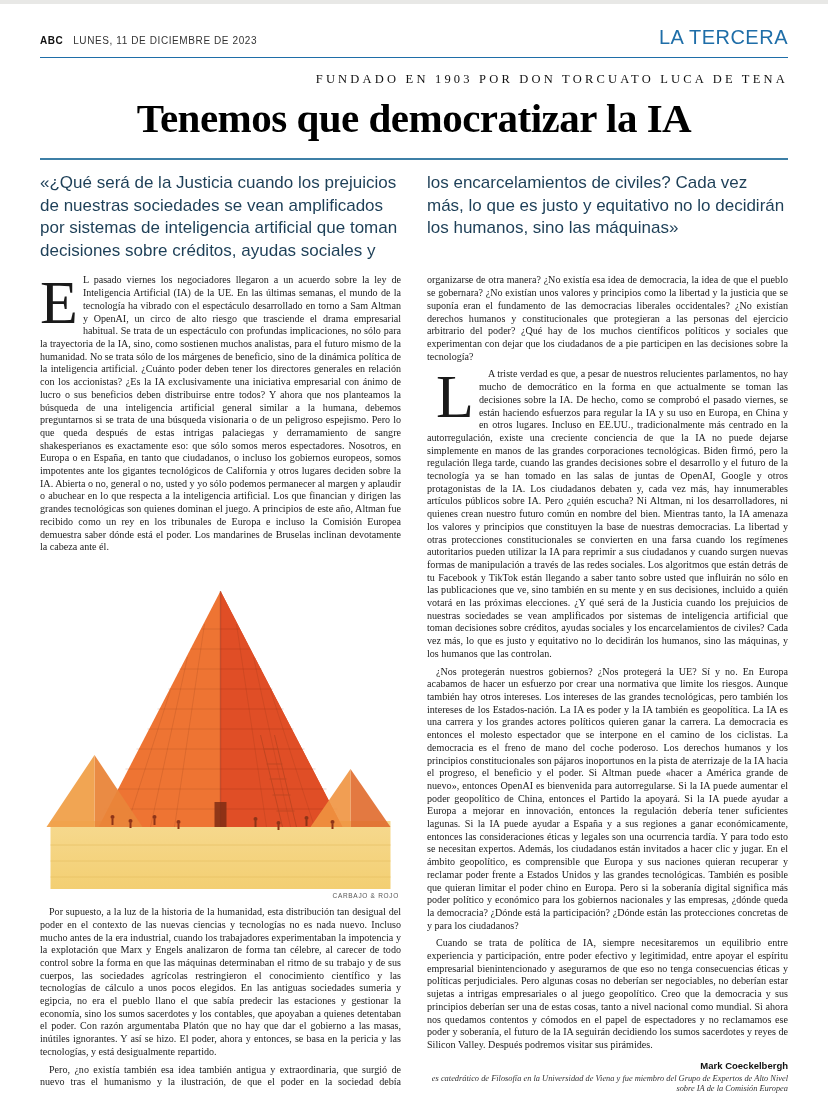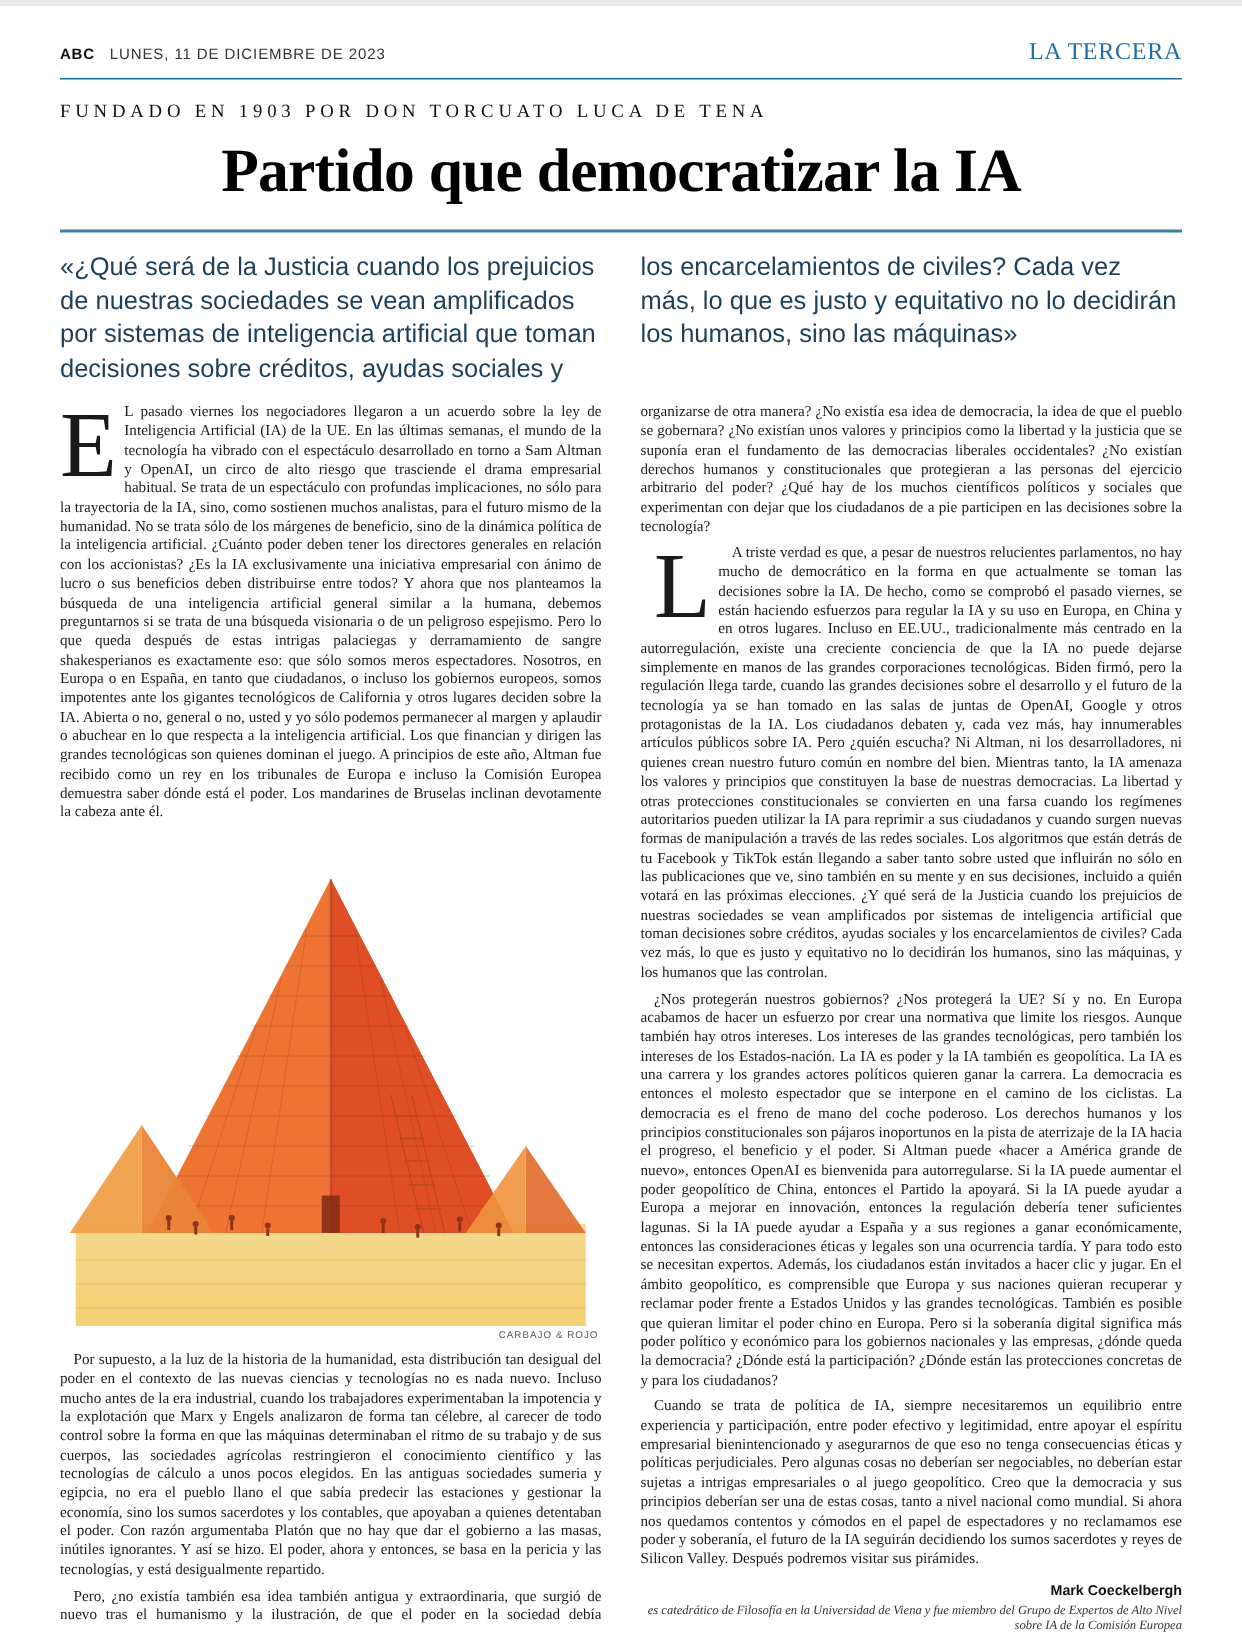--- a/index.html
+++ b/index.html
@@ -40,35 +40,35 @@
     color: #111;
   }
   .masthead-date {
     font-family: "Liberation Sans", sans-serif;
     font-size: 10px;
     letter-spacing: 0.6px;
     color: #333;
     text-transform: uppercase;
   }
   .brand {
-    font-family: Liberation Serif, serif;
-    font-size: 16px;
+    font-family: Liberation Sans, sans-serif;
+    font-size: 20px;
     letter-spacing: 0.5px;
     color: #1f6ea8;
   }
 
   .rule-top {
     border: 0;
     border-top: 1.2px solid #1f6ea8;
     margin: 2px 0 14px 0;
   }
 
   
   .kicker {
-    text-align: left;
+    text-align: right;
     font-family: "Liberation Serif", serif;
     font-size: 12.5px;
     letter-spacing: 3.2px;
     color: #111;
     margin-bottom: 10px;
   }
   .headline {
     text-align: center;
     font-family: "Liberation Serif", serif;
     font-weight: bold;
@@ -204,21 +204,21 @@
     <div class="masthead-left">
       <span class="abc-logo">ABC</span>
       <span class="masthead-date">LUNES, 11 DE DICIEMBRE DE 2023</span>
     </div>
     <div class="brand">LA TERCERA</div>
   </div>
   <hr class="rule-top">
 
   <div class="kicker">FUNDADO EN 1903 POR DON TORCUATO LUCA DE TENA</div>
 
-  <h1 class="headline">Partido que democratizar la IA</h1>
+  <h1 class="headline">Tenemos que democratizar la IA</h1>
 
 
   <div class="rule-blue"></div>
 
   <div class="lead-quote">«¿Qué será de la Justicia cuando los prejuicios de nuestras sociedades se vean amplificados por sistemas de inteligencia artificial que toman decisiones sobre créditos, ayudas sociales y los encarcelamientos de civiles? Cada vez más, lo que es justo y equitativo no lo decidirán los humanos, sino las máquinas»</div>
 
   <div class="body-cols">
 
     <p class="first dropcap">EL pasado viernes los negociadores llegaron a un acuerdo sobre la ley de Inteligencia Artificial (IA) de la UE. En las últimas semanas, el mundo de la tecnología ha vibrado con el espectáculo desarrollado en torno a Sam Altman y OpenAI, un circo de alto riesgo que trasciende el drama empresarial habitual. Se trata de un espectáculo con profundas implicaciones, no sólo para la trayectoria de la IA, sino, como sostienen muchos analistas, para el futuro mismo de la humanidad. No se trata sólo de los márgenes de beneficio, sino de la dinámica política de la inteligencia artificial. ¿Cuánto poder deben tener los directores generales en relación con los accionistas? ¿Es la IA exclusivamente una iniciativa empresarial con ánimo de lucro o sus beneficios deben distribuirse entre todos? Y ahora que nos planteamos la búsqueda de una inteligencia artificial general similar a la humana, debemos preguntarnos si se trata de una búsqueda visionaria o de un peligroso espejismo. Pero lo que queda después de estas intrigas palaciegas y derramamiento de sangre shakesperianos es exactamente eso: que sólo somos meros espectadores. Nosotros, en Europa o en España, en tanto que ciudadanos, o incluso los gobiernos europeos, somos impotentes ante los gigantes tecnológicos de California y otros lugares deciden sobre la IA. Abierta o no, general o no, usted y yo sólo podemos permanecer al margen y aplaudir o abuchear en lo que respecta a la inteligencia artificial. Los que financian y dirigen las grandes tecnológicas son quienes dominan el juego. A principios de este año, Altman fue recibido como un rey en los tribunales de Europa e incluso la Comisión Europea demuestra saber dónde está el poder. Los mandarines de Bruselas inclinan devotamente la cabeza ante él.</p>
 

